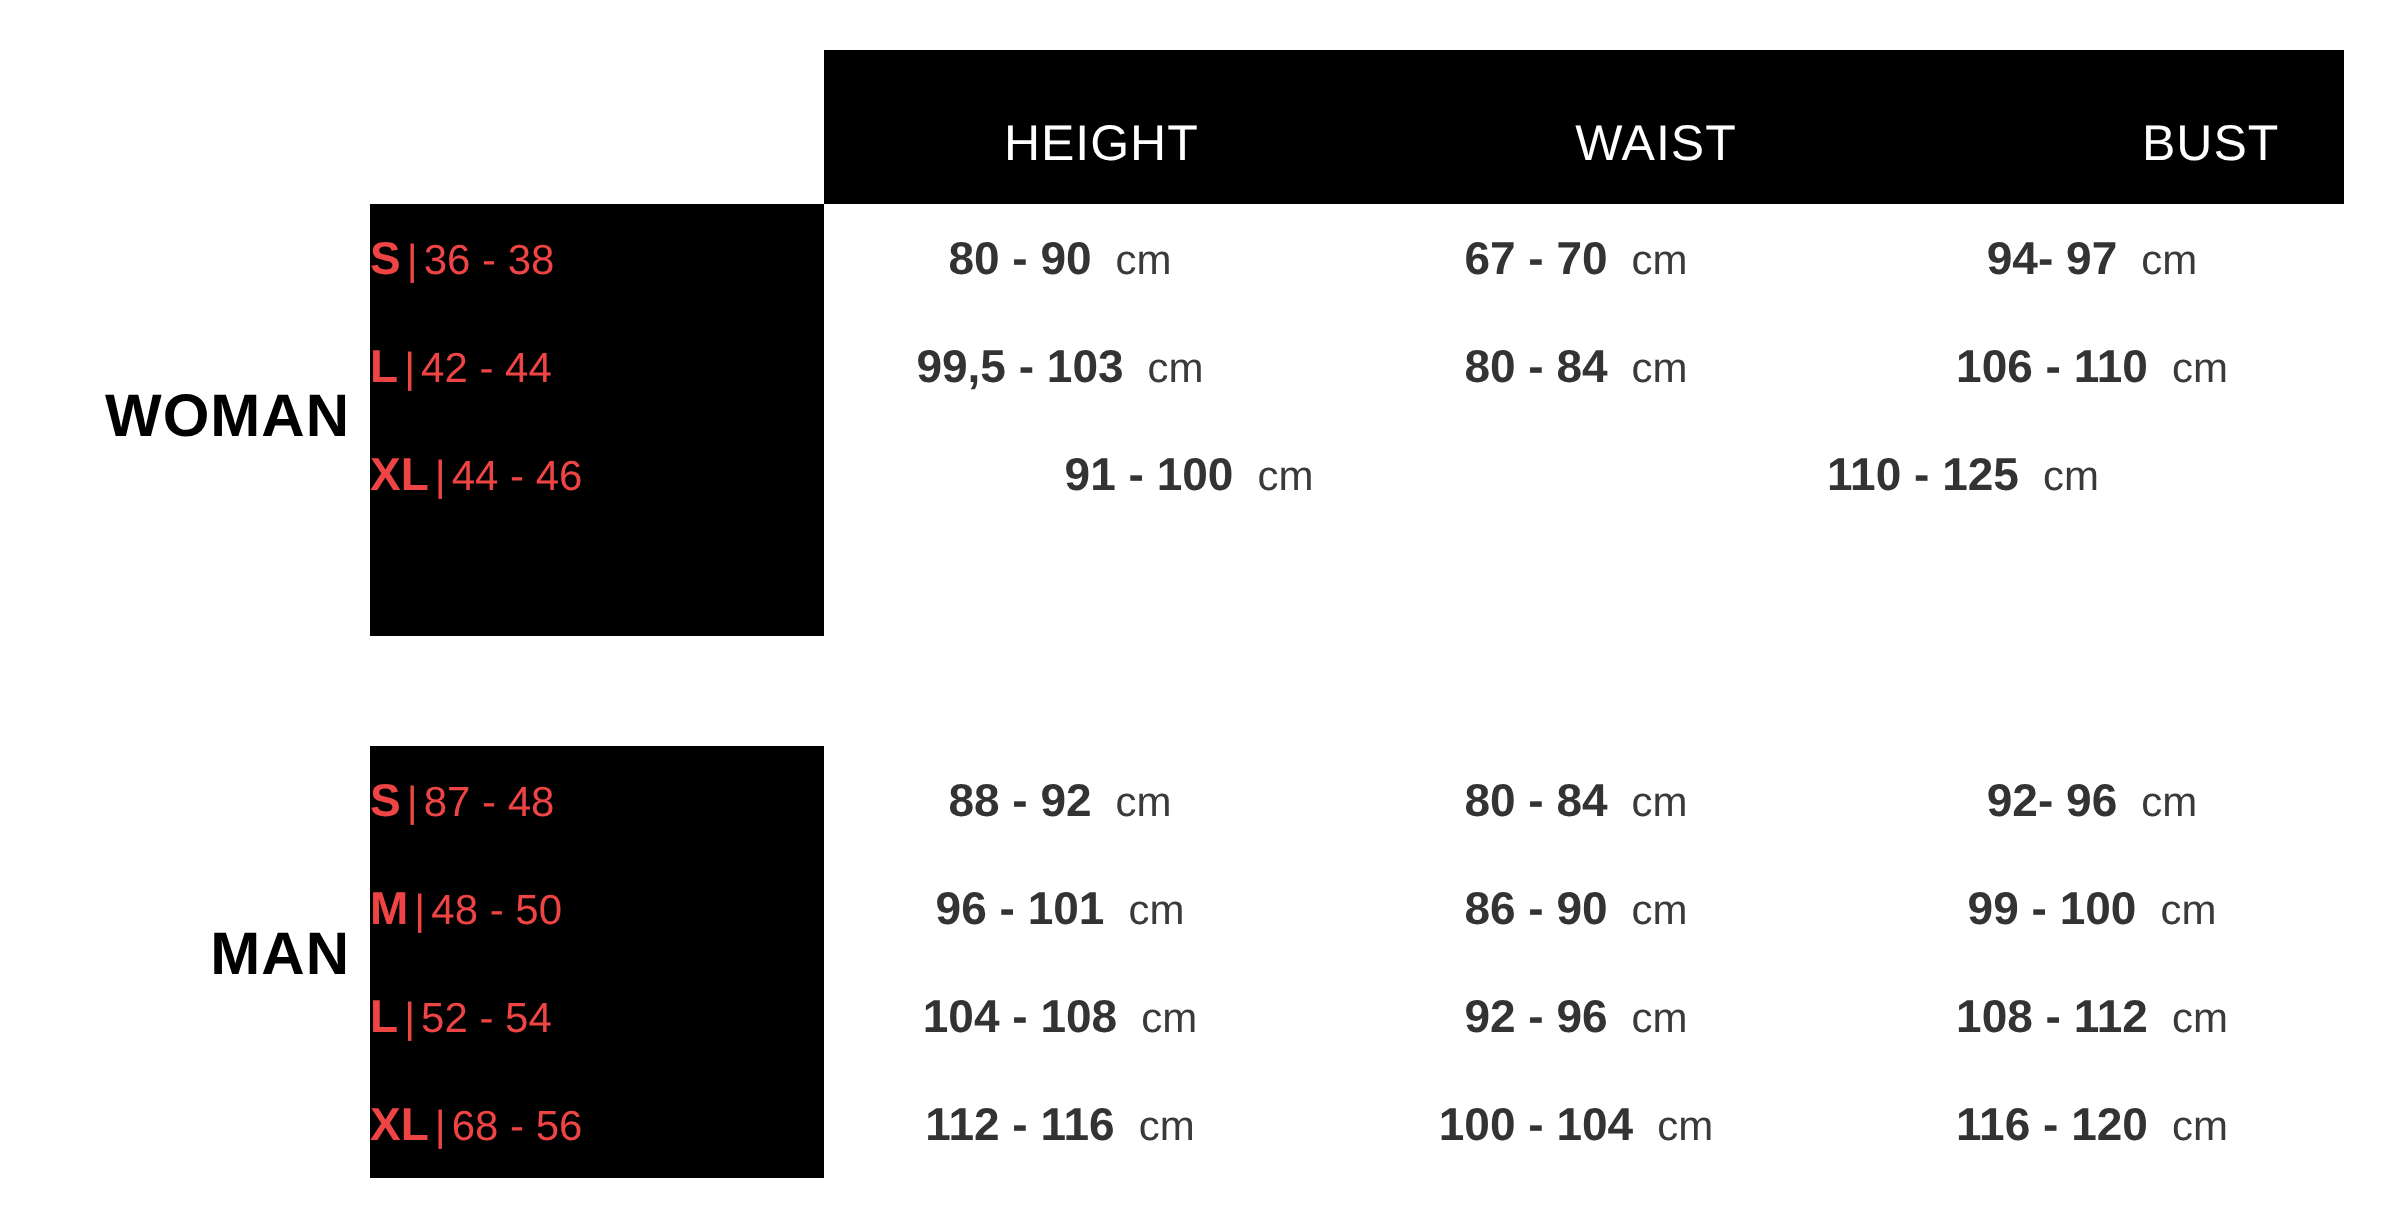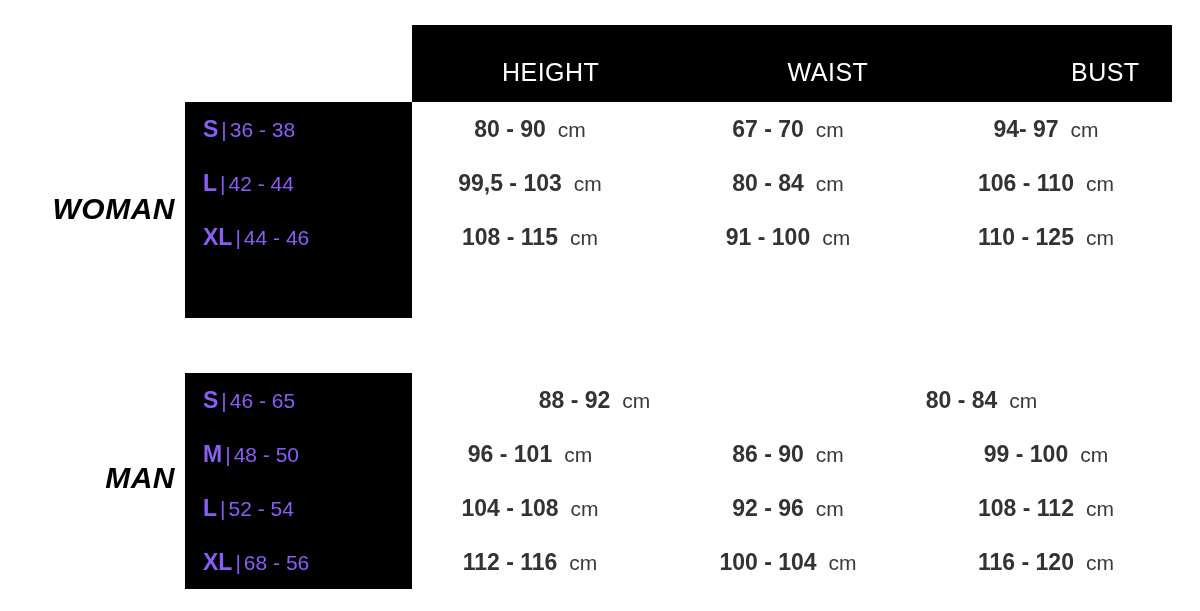--- a/index.html
+++ b/index.html
@@ -53,21 +53,20 @@
     width: 227px;
     background: #000000;
   }
   .size-block.woman { top: 102px; height: 216px; }
   .size-block.man   { top: 373px; height: 216px; }
 
   
   .group-label {
     position: absolute;
     color: #000000;
-    font-style: italic;
     font-weight: bold;
     font-size: 30px;
     letter-spacing: 0.5px;
     text-align: right;
     width: 170px;
     left: 5px;
   }
   .group-label.woman { top: 192px; }
   .group-label.man   { top: 461px; }
 
@@ -81,22 +80,21 @@
   .table.man   { top: 373px; }
 
   .row {
     display: flex;
     align-items: center;
     height: 54px;
   }
   .cell-size {
     width: 216px;
     box-sizing: border-box;
-    padding-left: 18px;
-    color: #8b5cf6;
+    color: #ef4444;
     font-size: 21px;
     white-space: nowrap;
   }
   .cell-size .sz {
     font-weight: bold;
     font-size: 23px;
   }
   .cell-size .sep {
     font-weight: normal;
     padding: 0 3px;
@@ -172,44 +170,44 @@
       <div class="cell-meas">
         <span class="val">106 - 110</span><span class="unit">cm</span>
       </div>
     </div>
 
     <div class="row">
       <div class="cell-size">
         <span class="sz">XL</span><span class="sep">|</span><span class="eu">44 - 46</span>
       </div>
       <div class="cell-meas">
-        <span class="val">108 - 115</span><span class="unit">cm</span>
-      </div>
-      <div class="cell-meas">
         <span class="val">91 - 100</span><span class="unit">cm</span>
       </div>
       <div class="cell-meas">
         <span class="val">110 - 125</span><span class="unit">cm</span>
       </div>
     </div>
 
   </div>
 
   <div class="table man">
 
     <div class="row">
       <div class="cell-size">
-        <span class="sz">S</span><span class="sep">|</span><span class="eu">46 - 65</span>
+        <span class="sz">S</span><span class="sep">|</span><span class="eu">87 - 48</span>
       </div>
       <div class="cell-meas">
         <span class="val">88 - 92</span><span class="unit">cm</span>
       </div>
       <div class="cell-meas">
         <span class="val">80 - 84</span><span class="unit">cm</span>
       </div>
+      <div class="cell-meas">
+        <span class="val">92- 96</span><span class="unit">cm</span>
+      </div>
     </div>
 
     <div class="row">
       <div class="cell-size">
         <span class="sz">M</span><span class="sep">|</span><span class="eu">48 - 50</span>
       </div>
       <div class="cell-meas">
         <span class="val">96 - 101</span><span class="unit">cm</span>
       </div>
       <div class="cell-meas">

